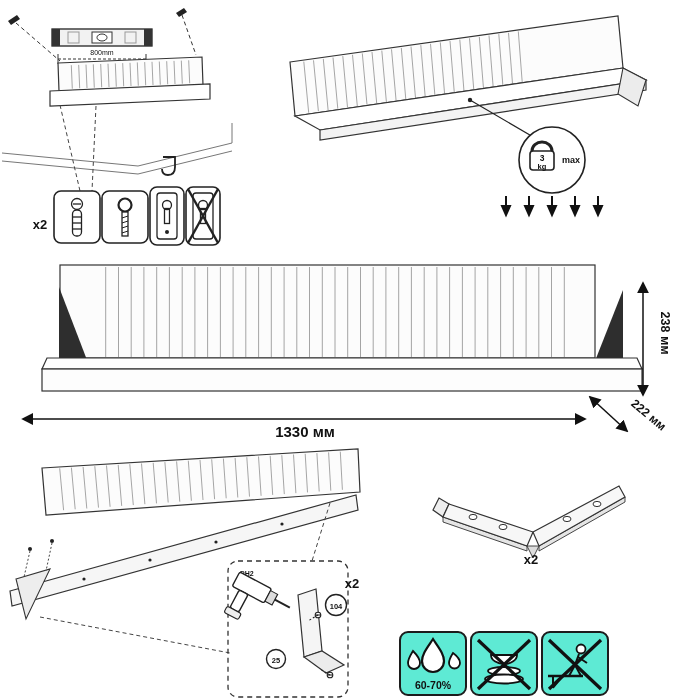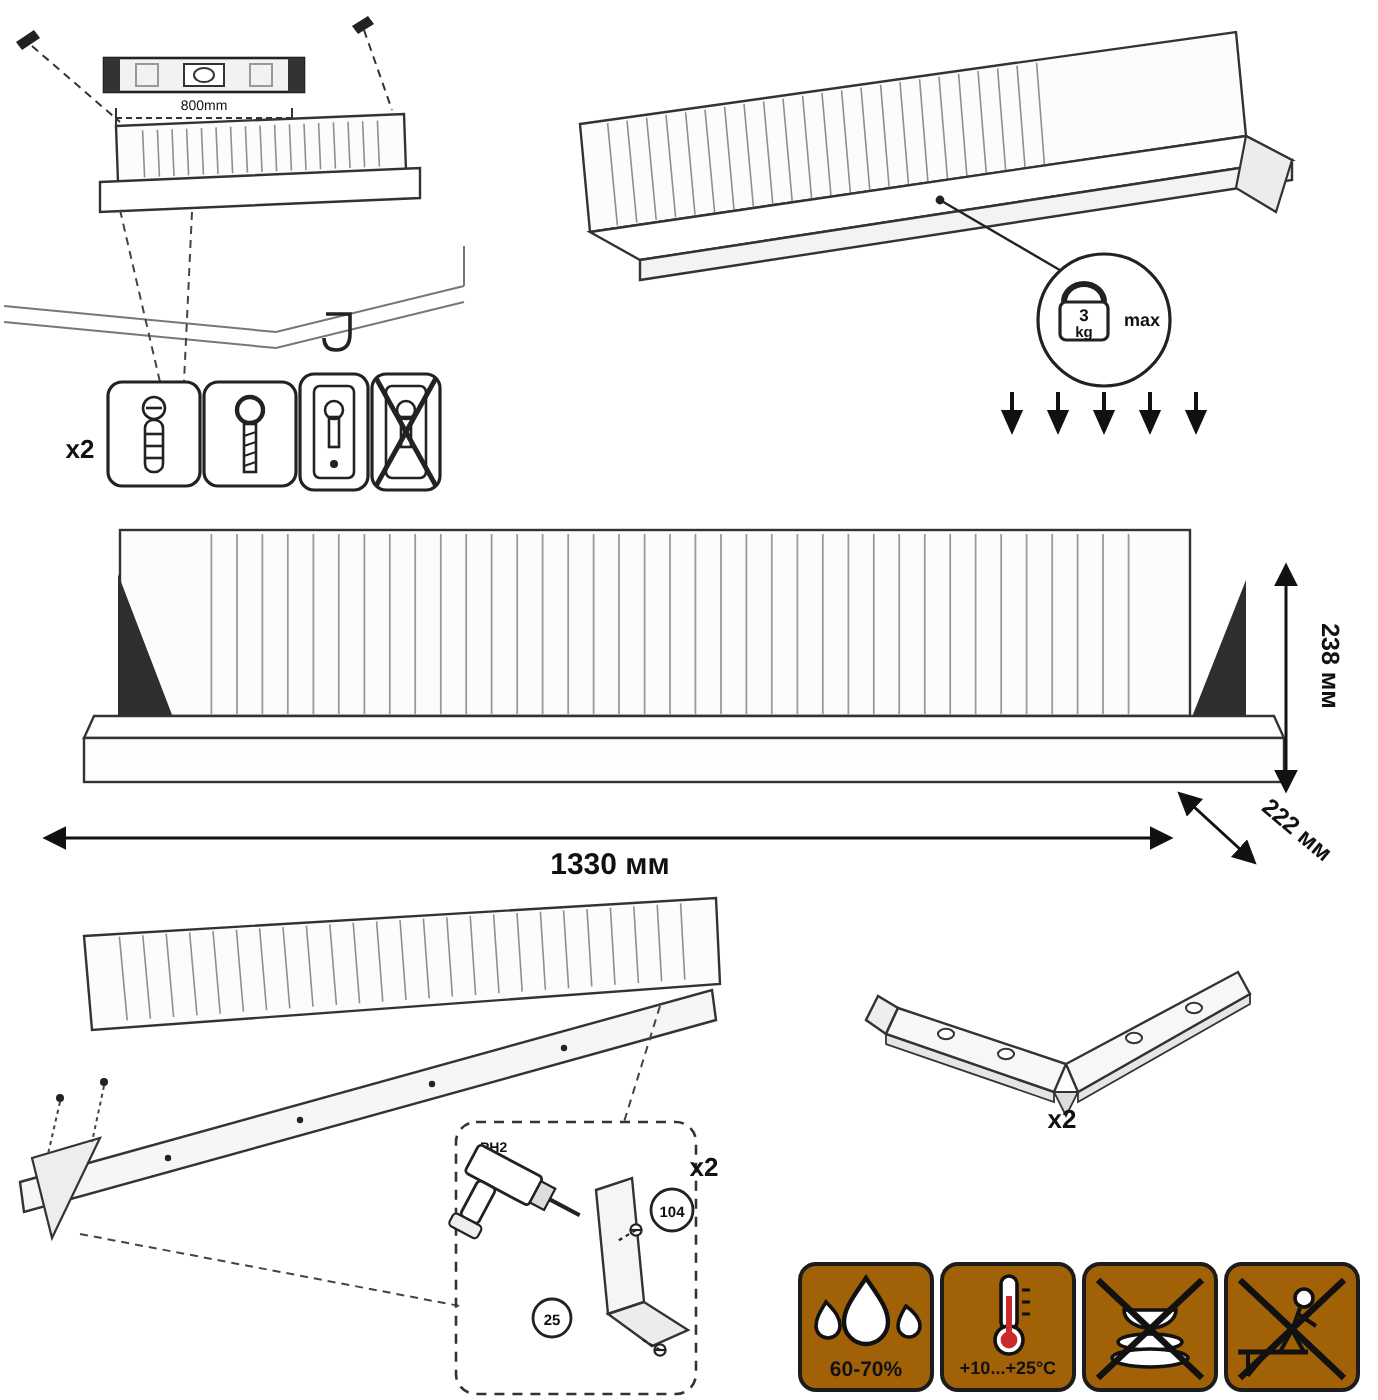--- a/index.html
+++ b/index.html
@@ -3,21 +3,21 @@
 <meta charset="utf-8">
 <style>
   * { margin:0; padding:0; box-sizing:border-box; }
   html,body { background:#ffffff; }
   body { font-family:"Liberation Sans", sans-serif; color:#111; }
   .sheet { position:relative; width:689px; height:700px; background:#fff; overflow:hidden; }
   .abs { position:absolute; }
   svg { display:block; }
   svg text { font-family:"Liberation Sans", sans-serif; fill:#111; }
   .care-row { position:absolute; left:399px; top:631px; display:flex; gap:3px; }
-  .care-box { width:68px; height:65px; border:2px solid #1c1c1c; border-radius:9px; background:#a16207;
+  .care-box { width:68px; height:65px; border:2px solid #1c1c1c; border-radius:9px; background:#5eead4;
               display:flex; flex-direction:column; align-items:center; justify-content:flex-start;
               padding-top:2px; overflow:hidden; }
   .care-label { font-size:10.5px; font-weight:bold; line-height:1; margin-top:1px; white-space:nowrap; }
   .care-label.sm { font-size:9px; }
 </style>
 </head>
 <body>
 
 <div class="sheet">
 
@@ -340,32 +340,20 @@
   <div class="care-row">
     <div class="care-box">
       <svg width="64" height="44" viewBox="0 0 64 44">
         <path d="M32,4 C26,13 21,19 21,26 a11,11 0 0 0 22,0 C43,19 38,13 32,4 Z" fill="#fff" stroke="#111" stroke-width="2.2"></path>
         <path d="M12,16 C9,21 7,24 7,28 a6,6 0 0 0 12,0 C19,24 17,21 12,16 Z" fill="#fff" stroke="#111" stroke-width="1.8"></path>
         <path d="M52,18 C49.5,22 48,25 48,28 a5.5,5.5 0 0 0 11,0 C59,25 57.5,22 52,18 Z" fill="#fff" stroke="#111" stroke-width="1.8"></path>
       </svg>
       <div class="care-label">60-70%</div>
     </div>
     <div class="care-box">
-      <svg width="64" height="44" viewBox="0 0 64 44">
-        <rect x="28.5" y="3" width="8" height="27" rx="4" fill="#fff" stroke="#111" stroke-width="1.8"></rect>
-        <circle cx="32.5" cy="35" r="7" fill="#fff" stroke="#111" stroke-width="1.8"></circle>
-        <circle cx="32.5" cy="35" r="4.2" fill="#c92a2a"></circle>
-        <line x1="32.5" y1="13" x2="32.5" y2="31" stroke="#c92a2a" stroke-width="3"></line>
-        <line x1="39" y1="10" x2="43" y2="10" stroke="#111" stroke-width="1.4"></line>
-        <line x1="39" y1="16" x2="43" y2="16" stroke="#111" stroke-width="1.4"></line>
-        <line x1="39" y1="22" x2="43" y2="22" stroke="#111" stroke-width="1.4"></line>
-      </svg>
-      <div class="care-label sm">+10...+25°C</div>
-    </div>
-    <div class="care-box">
       <svg width="64" height="59" viewBox="0 0 64 59">
         <path d="M19,20 a13,9 0 0 0 26,0 Z" fill="#fff" stroke="#111" stroke-width="1.8"></path>
         <ellipse cx="32" cy="36" rx="16" ry="4" fill="#fff" stroke="#111" stroke-width="1.8"></ellipse>
         <ellipse cx="32" cy="44" rx="19" ry="4.5" fill="#fff" stroke="#111" stroke-width="1.8"></ellipse>
         <line x1="6" y1="5" x2="58" y2="54" stroke="#111" stroke-width="3.2"></line>
         <line x1="58" y1="5" x2="6" y2="54" stroke="#111" stroke-width="3.2"></line>
       </svg>
     </div>
     <div class="care-box">
       <svg width="64" height="59" viewBox="0 0 64 59">

